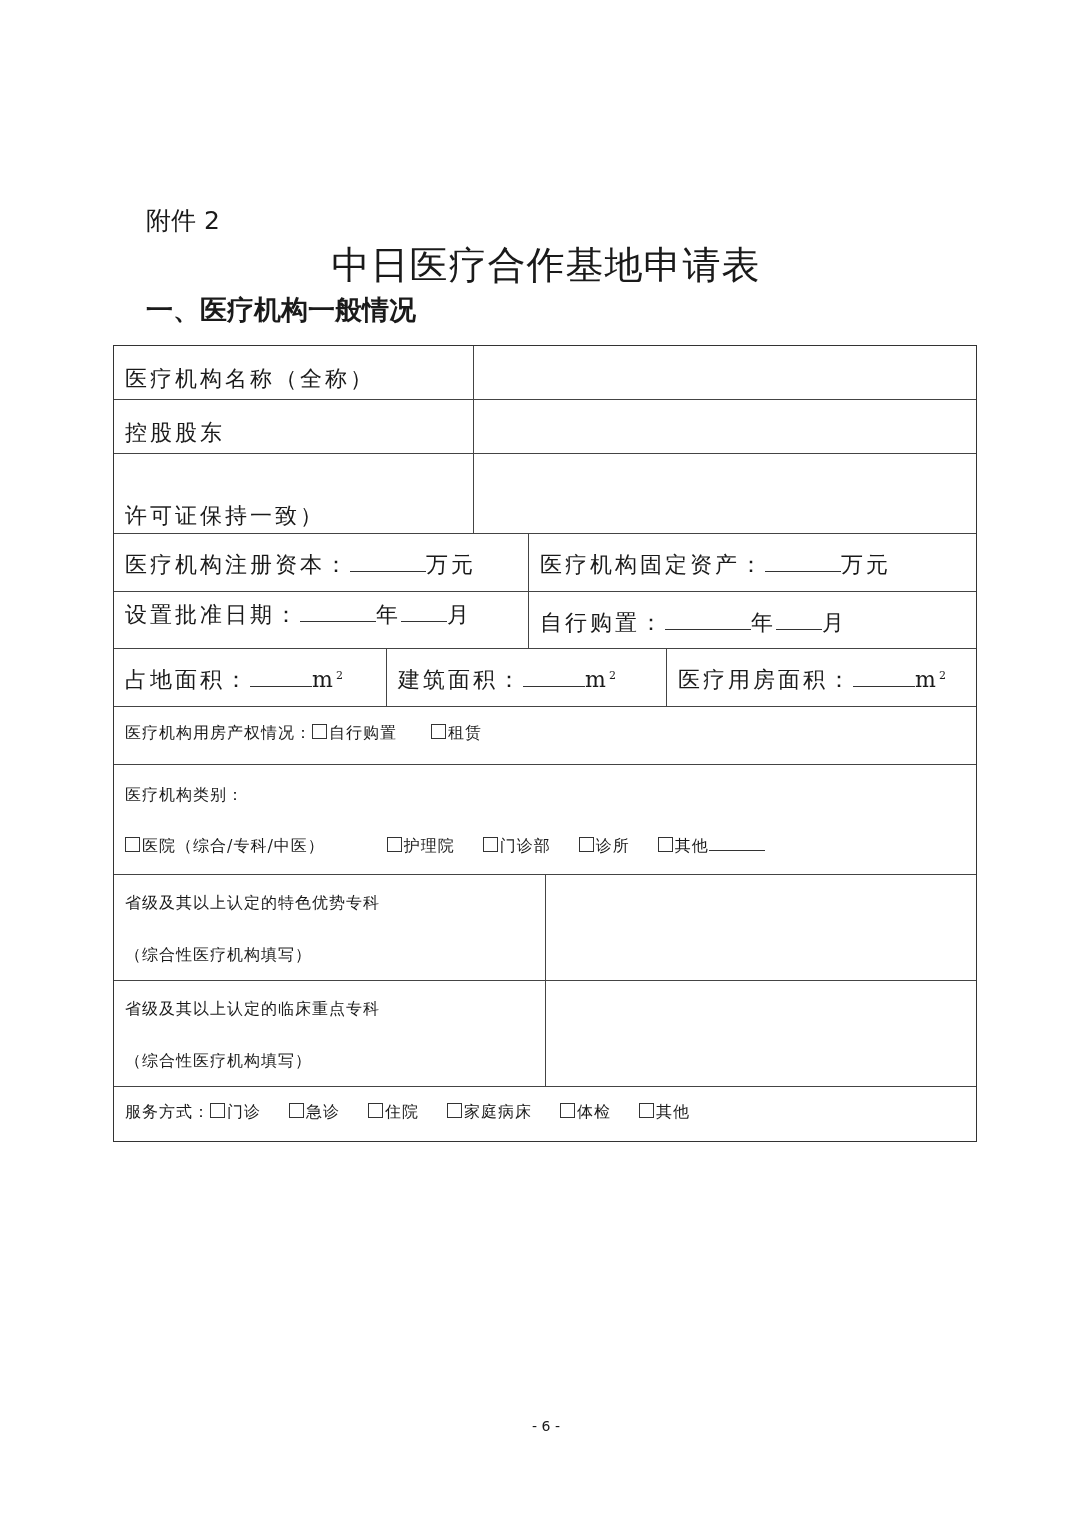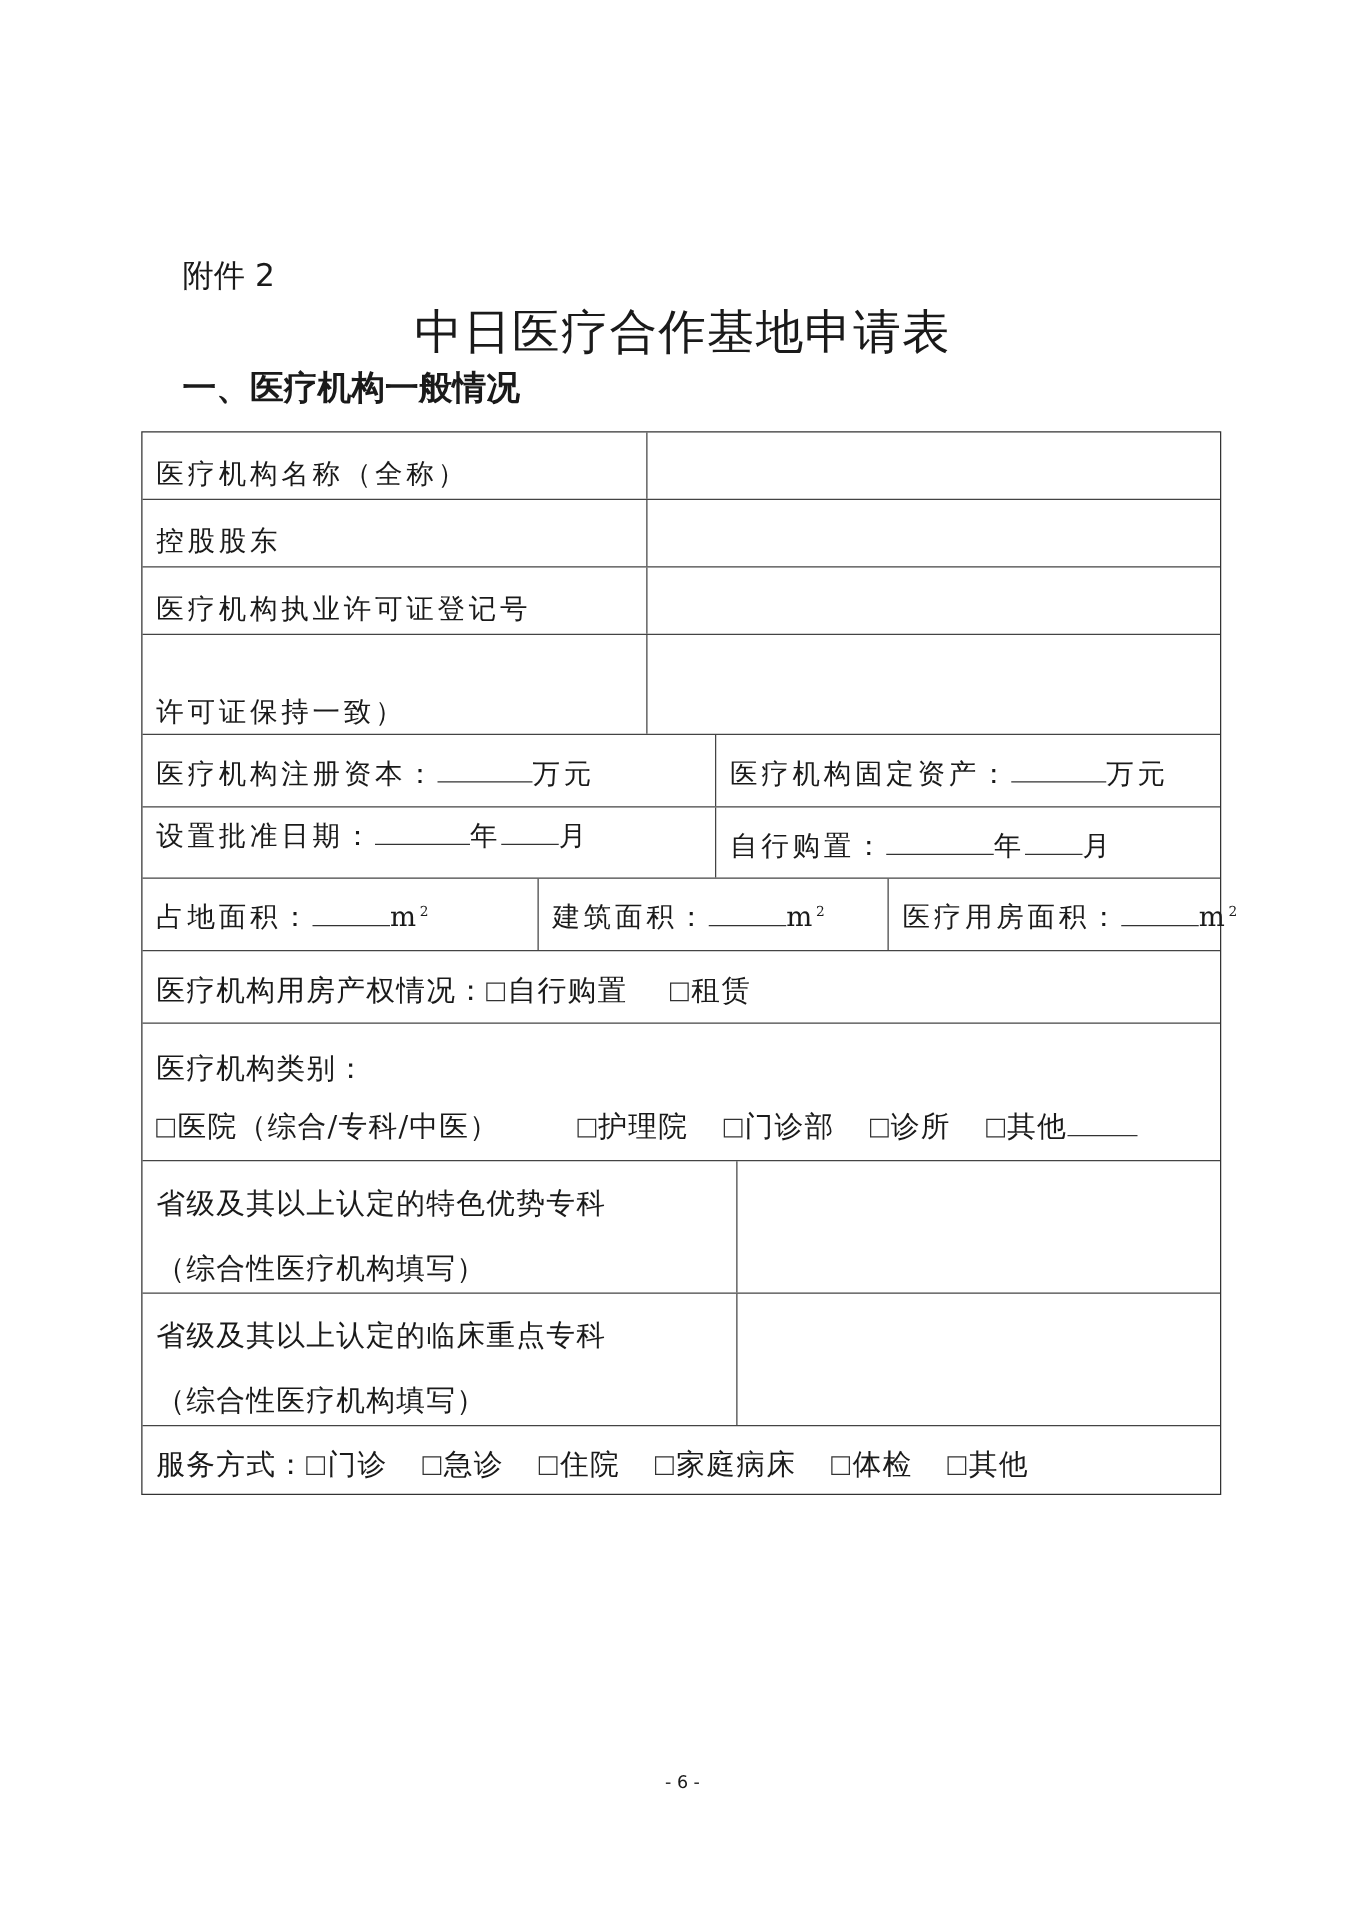--- a/index.html
+++ b/index.html
@@ -9,23 +9,23 @@
             font-family: "DejaVu Sans", "Liberation Sans", sans-serif; }
   .title { position:absolute; left:0; width:1092px; top:240px; text-align:center;
            font-size:38px; font-family: "DejaVu Sans", "Liberation Sans", sans-serif; letter-spacing:1px; }
   .section { position:absolute; left:146px; top:292px; font-size:27px; font-weight:bold;
              font-family: "DejaVu Sans", "Liberation Sans", sans-serif; }
   .tbl { position:absolute; left:113px; top:345px; width:864px; border:1.5px solid #333;
          box-sizing:border-box; }
   .row { position:relative; border-top:1.5px solid #444; box-sizing:border-box; }
   .row:first-child { border-top:none;text-align:right; }
   .cell { position:absolute; top:0; bottom:0; box-sizing:border-box; }
-  .vline { border-left:1.5px solid #444;margin-left:44px; }
+  .vline { border-left:1.5px solid #444; }
   .lbl { position:absolute; left:11px; font-size:22px; letter-spacing:3px; white-space:nowrap; }
-  .lbl2 { font-size:23px; letter-spacing:1px; white-space:nowrap; }
+  .lbl2 { font-size:16px; letter-spacing:1px; white-space:nowrap; }
   .blank { display:inline-block; border-bottom:1.5px solid #333; height:18px; vertical-align:baseline; }
   sup { font-size:11px; }
   .cb { display:inline-block; width:15px; height:15px; border:1.5px solid #333; box-sizing:border-box;
         vertical-align:-1px; margin-right:2px; }
   .pagenum { position:absolute; left:0; width:1092px; top:1418px; text-align:center; font-size:14px;
              font-family: "DejaVu Sans", "Liberation Sans", sans-serif; }
 </style>
 </head>
 <body>
 
@@ -39,24 +39,20 @@
     <span class="lbl" style="top:18px">医疗机构名称（全称）</span>
     <div class="cell vline" style="left:359px;right:0"></div>
   </div>
 
   <div class="row" style="height:54px">
     <span class="lbl" style="top:18px">控股股东</span>
     <div class="cell vline" style="left:359px;right:0"></div>
   </div>
 
 
-  <div class="row" style="height:54px">
-    <span class="lbl" style="top:18px">医疗机构执业许可证登记号</span>
-    <div class="cell vline" style="left:359px;right:0"></div>
-  </div>
 
   <div class="row" style="height:80px">
     <span class="lbl" style="top:47px">许可证保持一致）</span>
     <div class="cell vline" style="left:359px;right:0"></div>
   </div>
 
   <div class="row" style="height:58px">
     <span class="lbl" style="top:16px">
       <span>医疗机构注册资本：</span><span class="blank" style="width:76px"></span><span>万元</span>
     </span>

